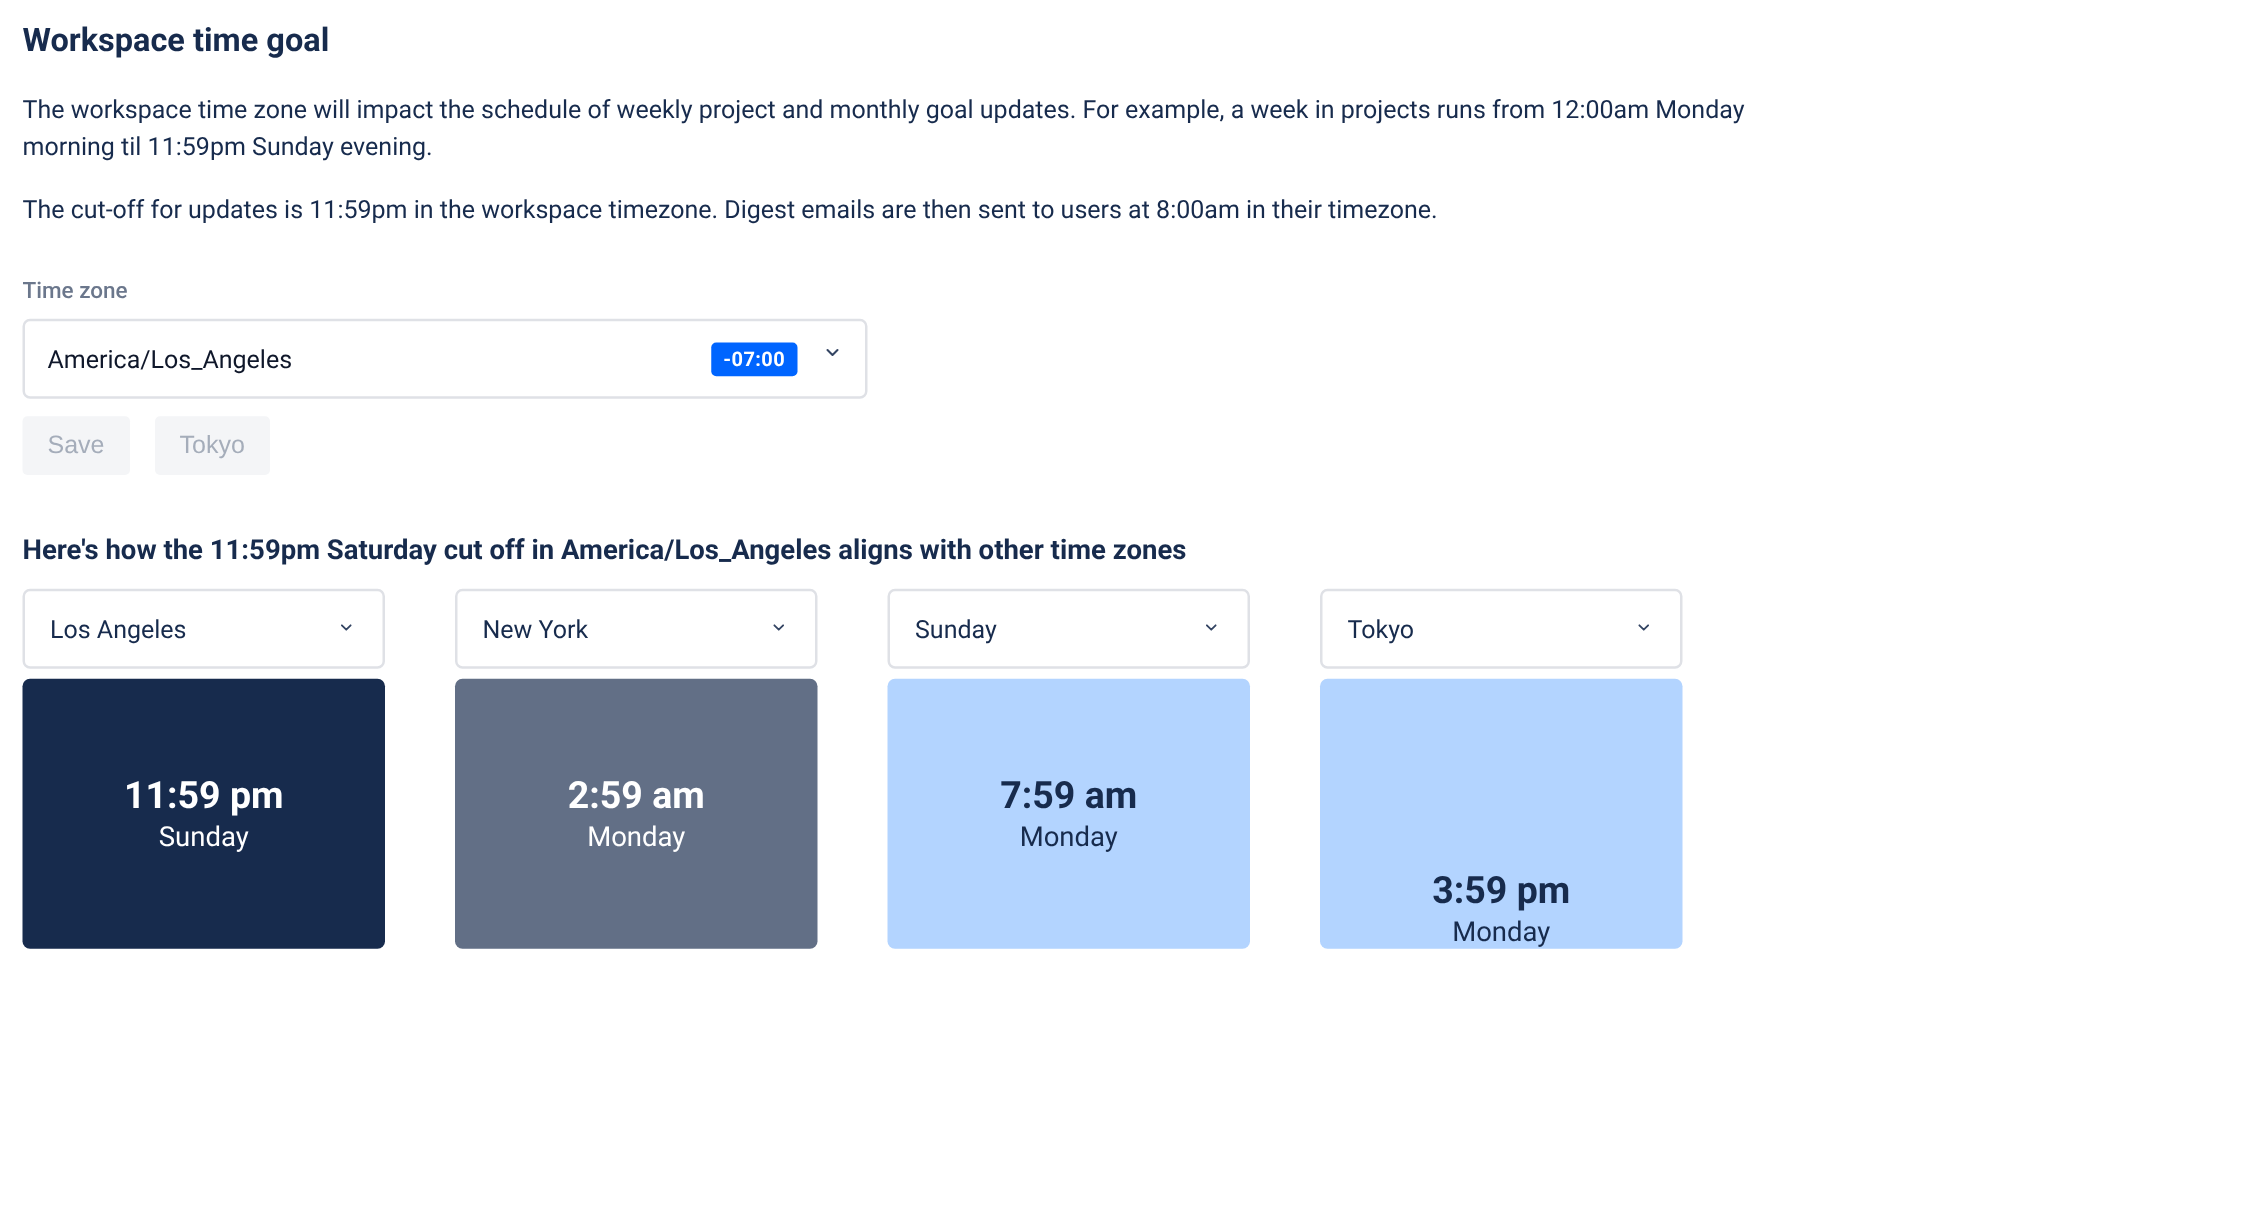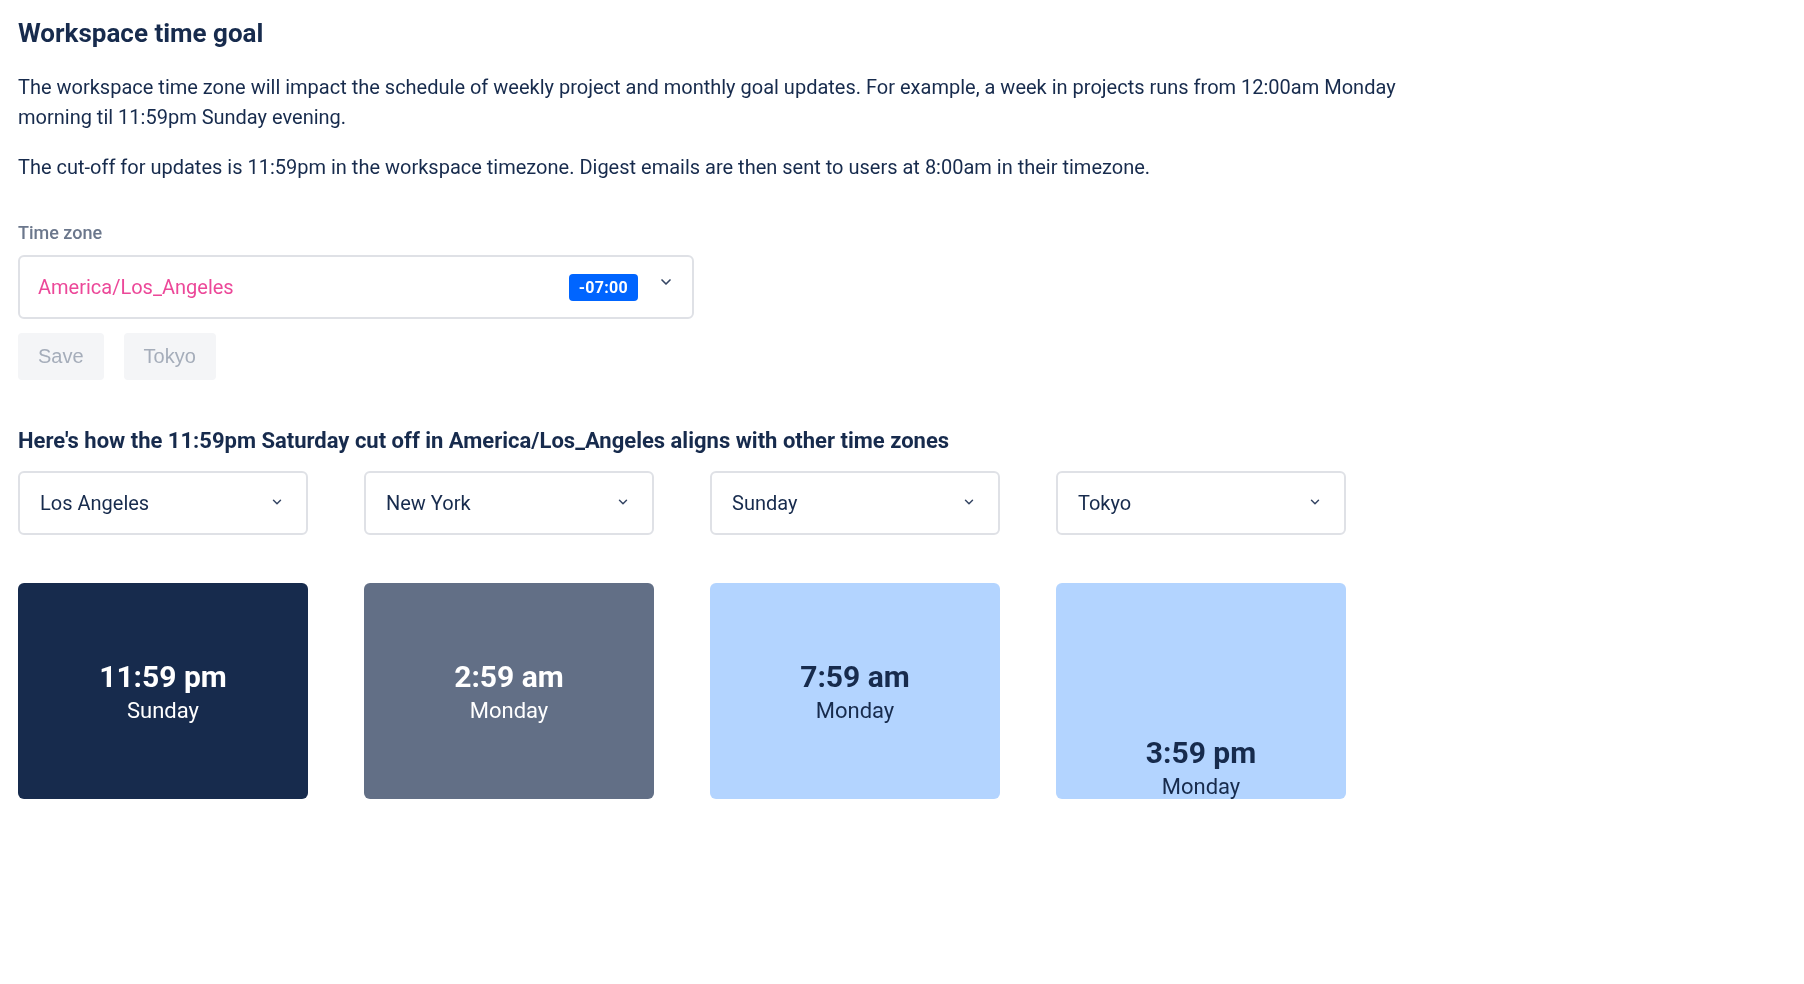--- a/index.html
+++ b/index.html
@@ -37,21 +37,21 @@
     width: 676px;
     height: 64px;
     border: 2px solid #DFE1E6;
     border-radius: 6px;
     background: #fff;
     padding: 0 18px;
     cursor: pointer;
   }
   .tz-select-value {
     font-size: 20px;
-    color: #ec4899;
+    color: #0f172a;
   }
   .tz-select-right {
     display: flex;
     align-items: flex-start;
     gap: 20px;
   }
   .offset-badge {
     background: #0065FF;
     color: #fff;
     font-size: 16px;
@@ -112,21 +112,20 @@
     margin-bottom: 8px;
   }
   .tz-card-box {
     height: 216px;
     border-radius: 6px;
     display: flex;
     flex-direction: column;
     align-items: center;
     justify-content: center;
     text-align: center;
-    margin-top: 40px;
   }
   .tz-card-time {
     font-size: 30px;
     font-weight: 700;
     margin-bottom: 4px;
   }
   .tz-card-day {
     font-size: 22px;
     font-weight: 400;
   }

